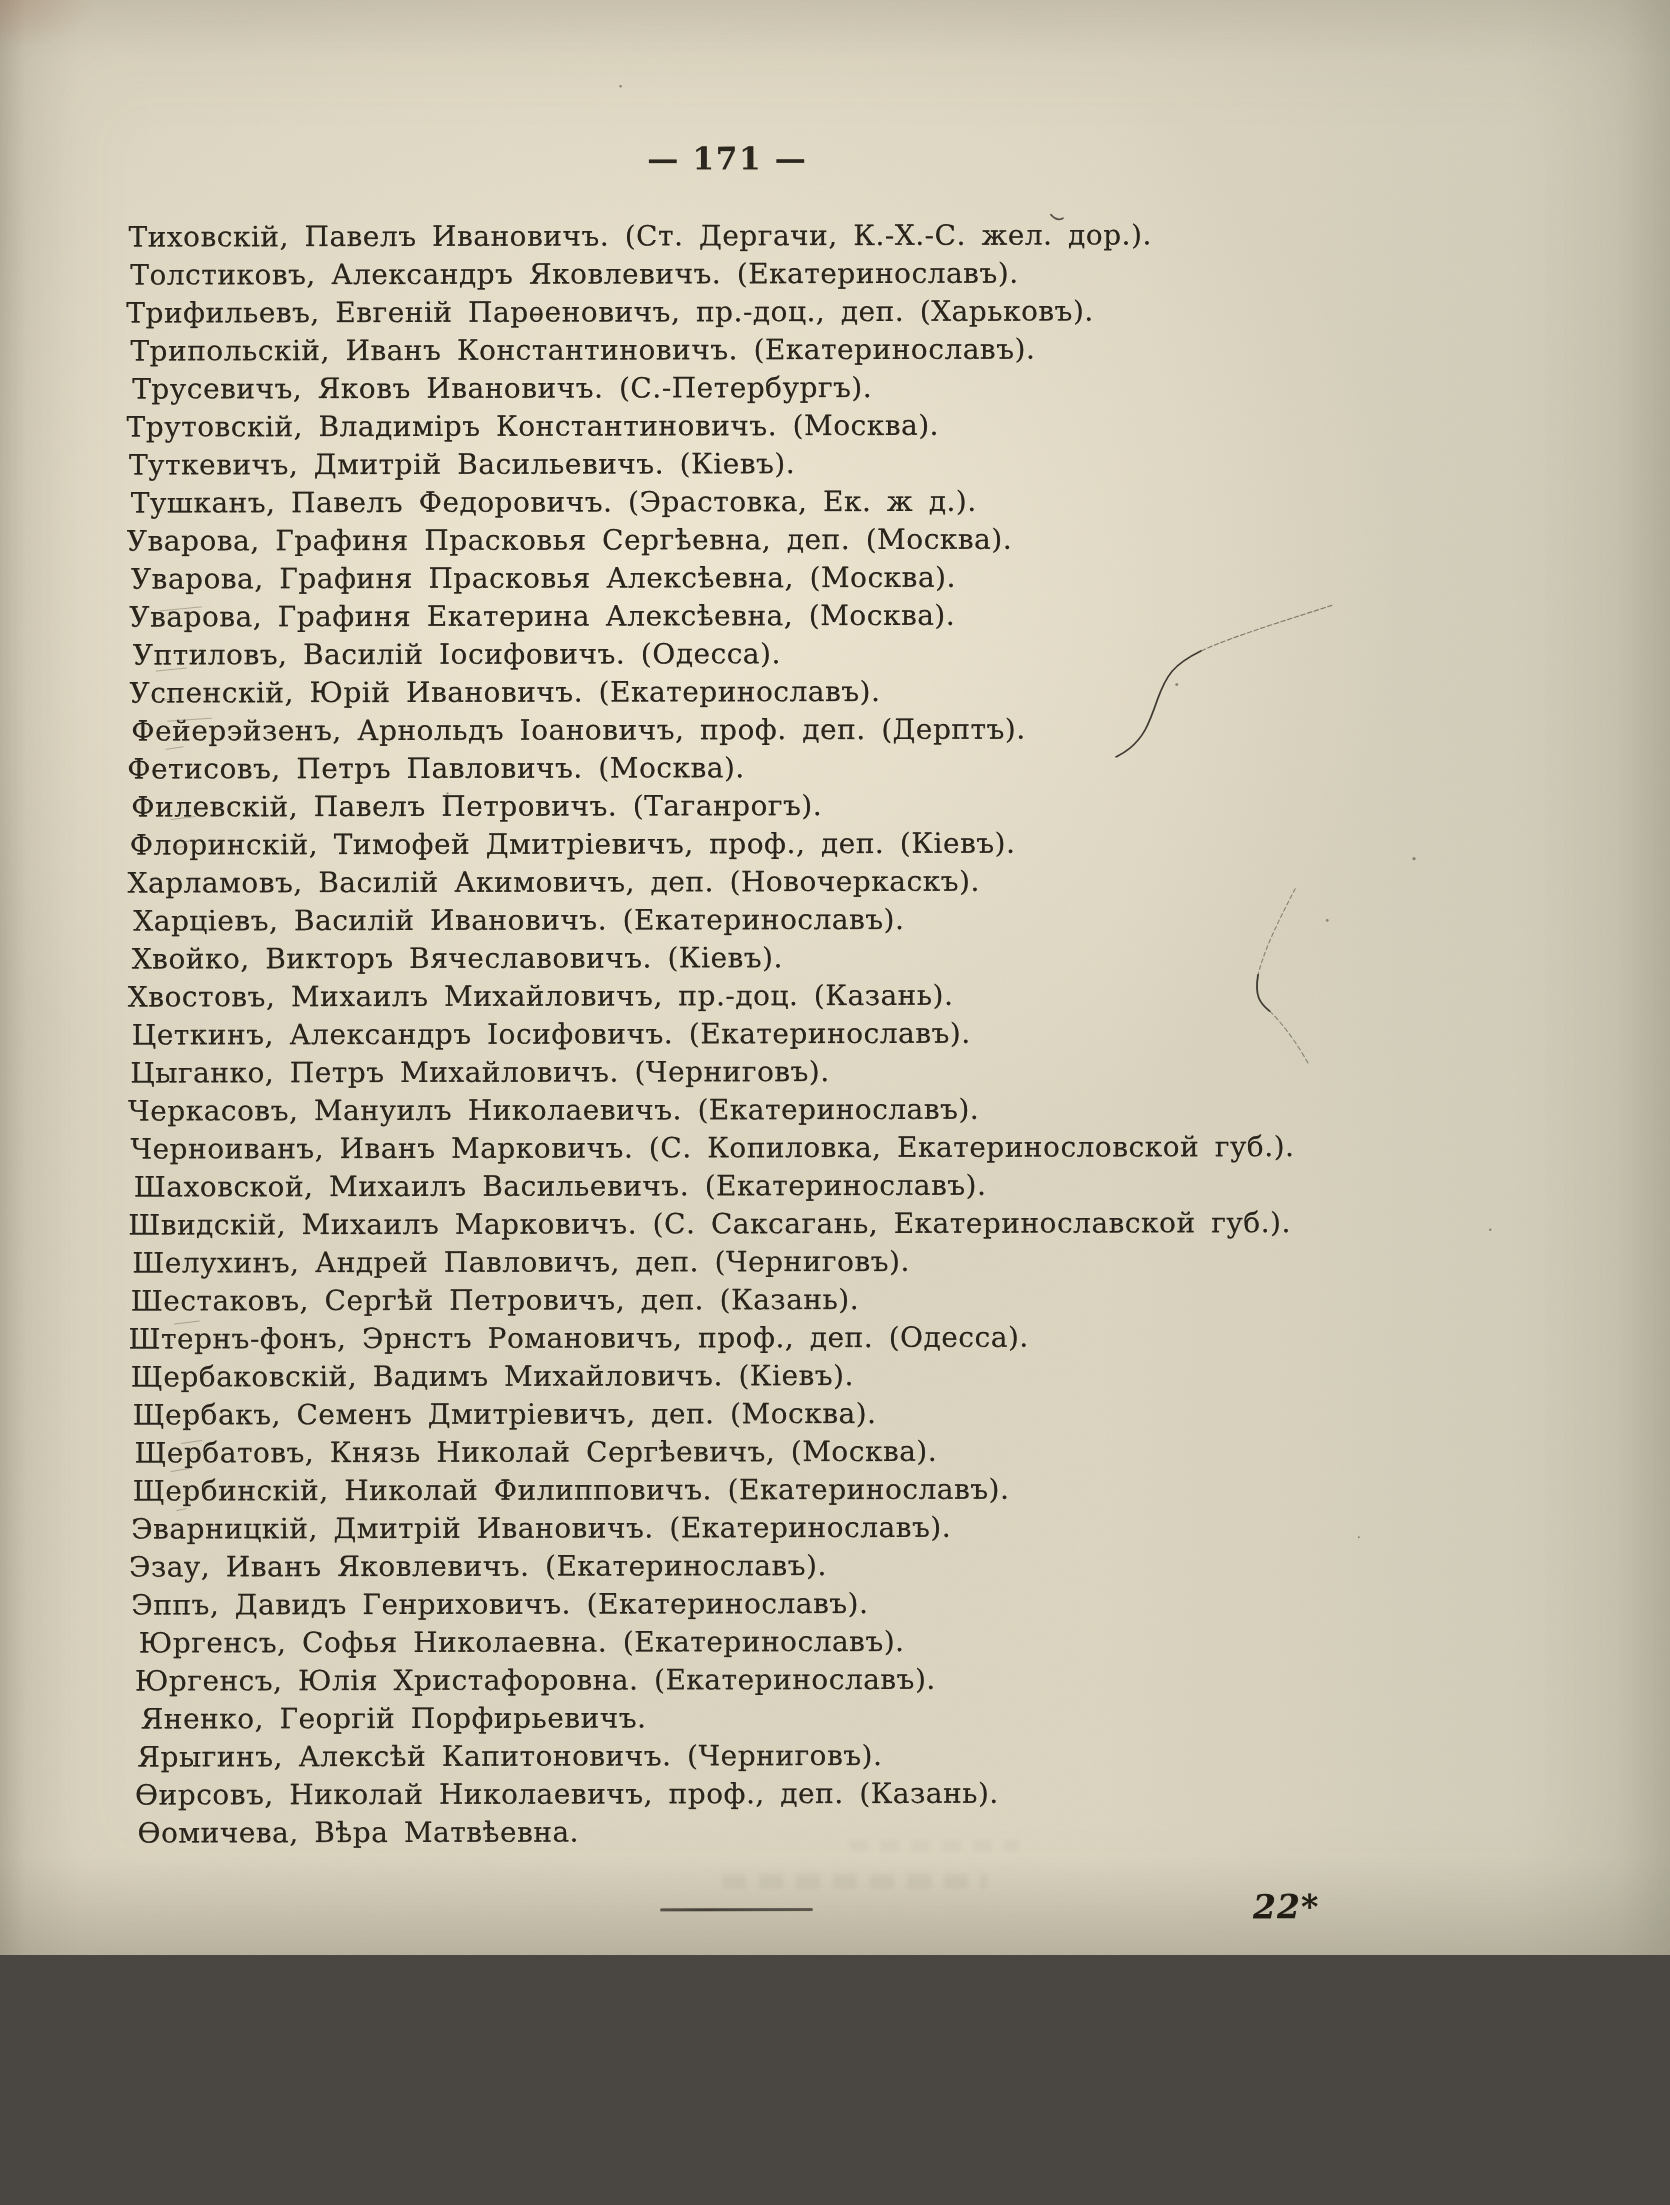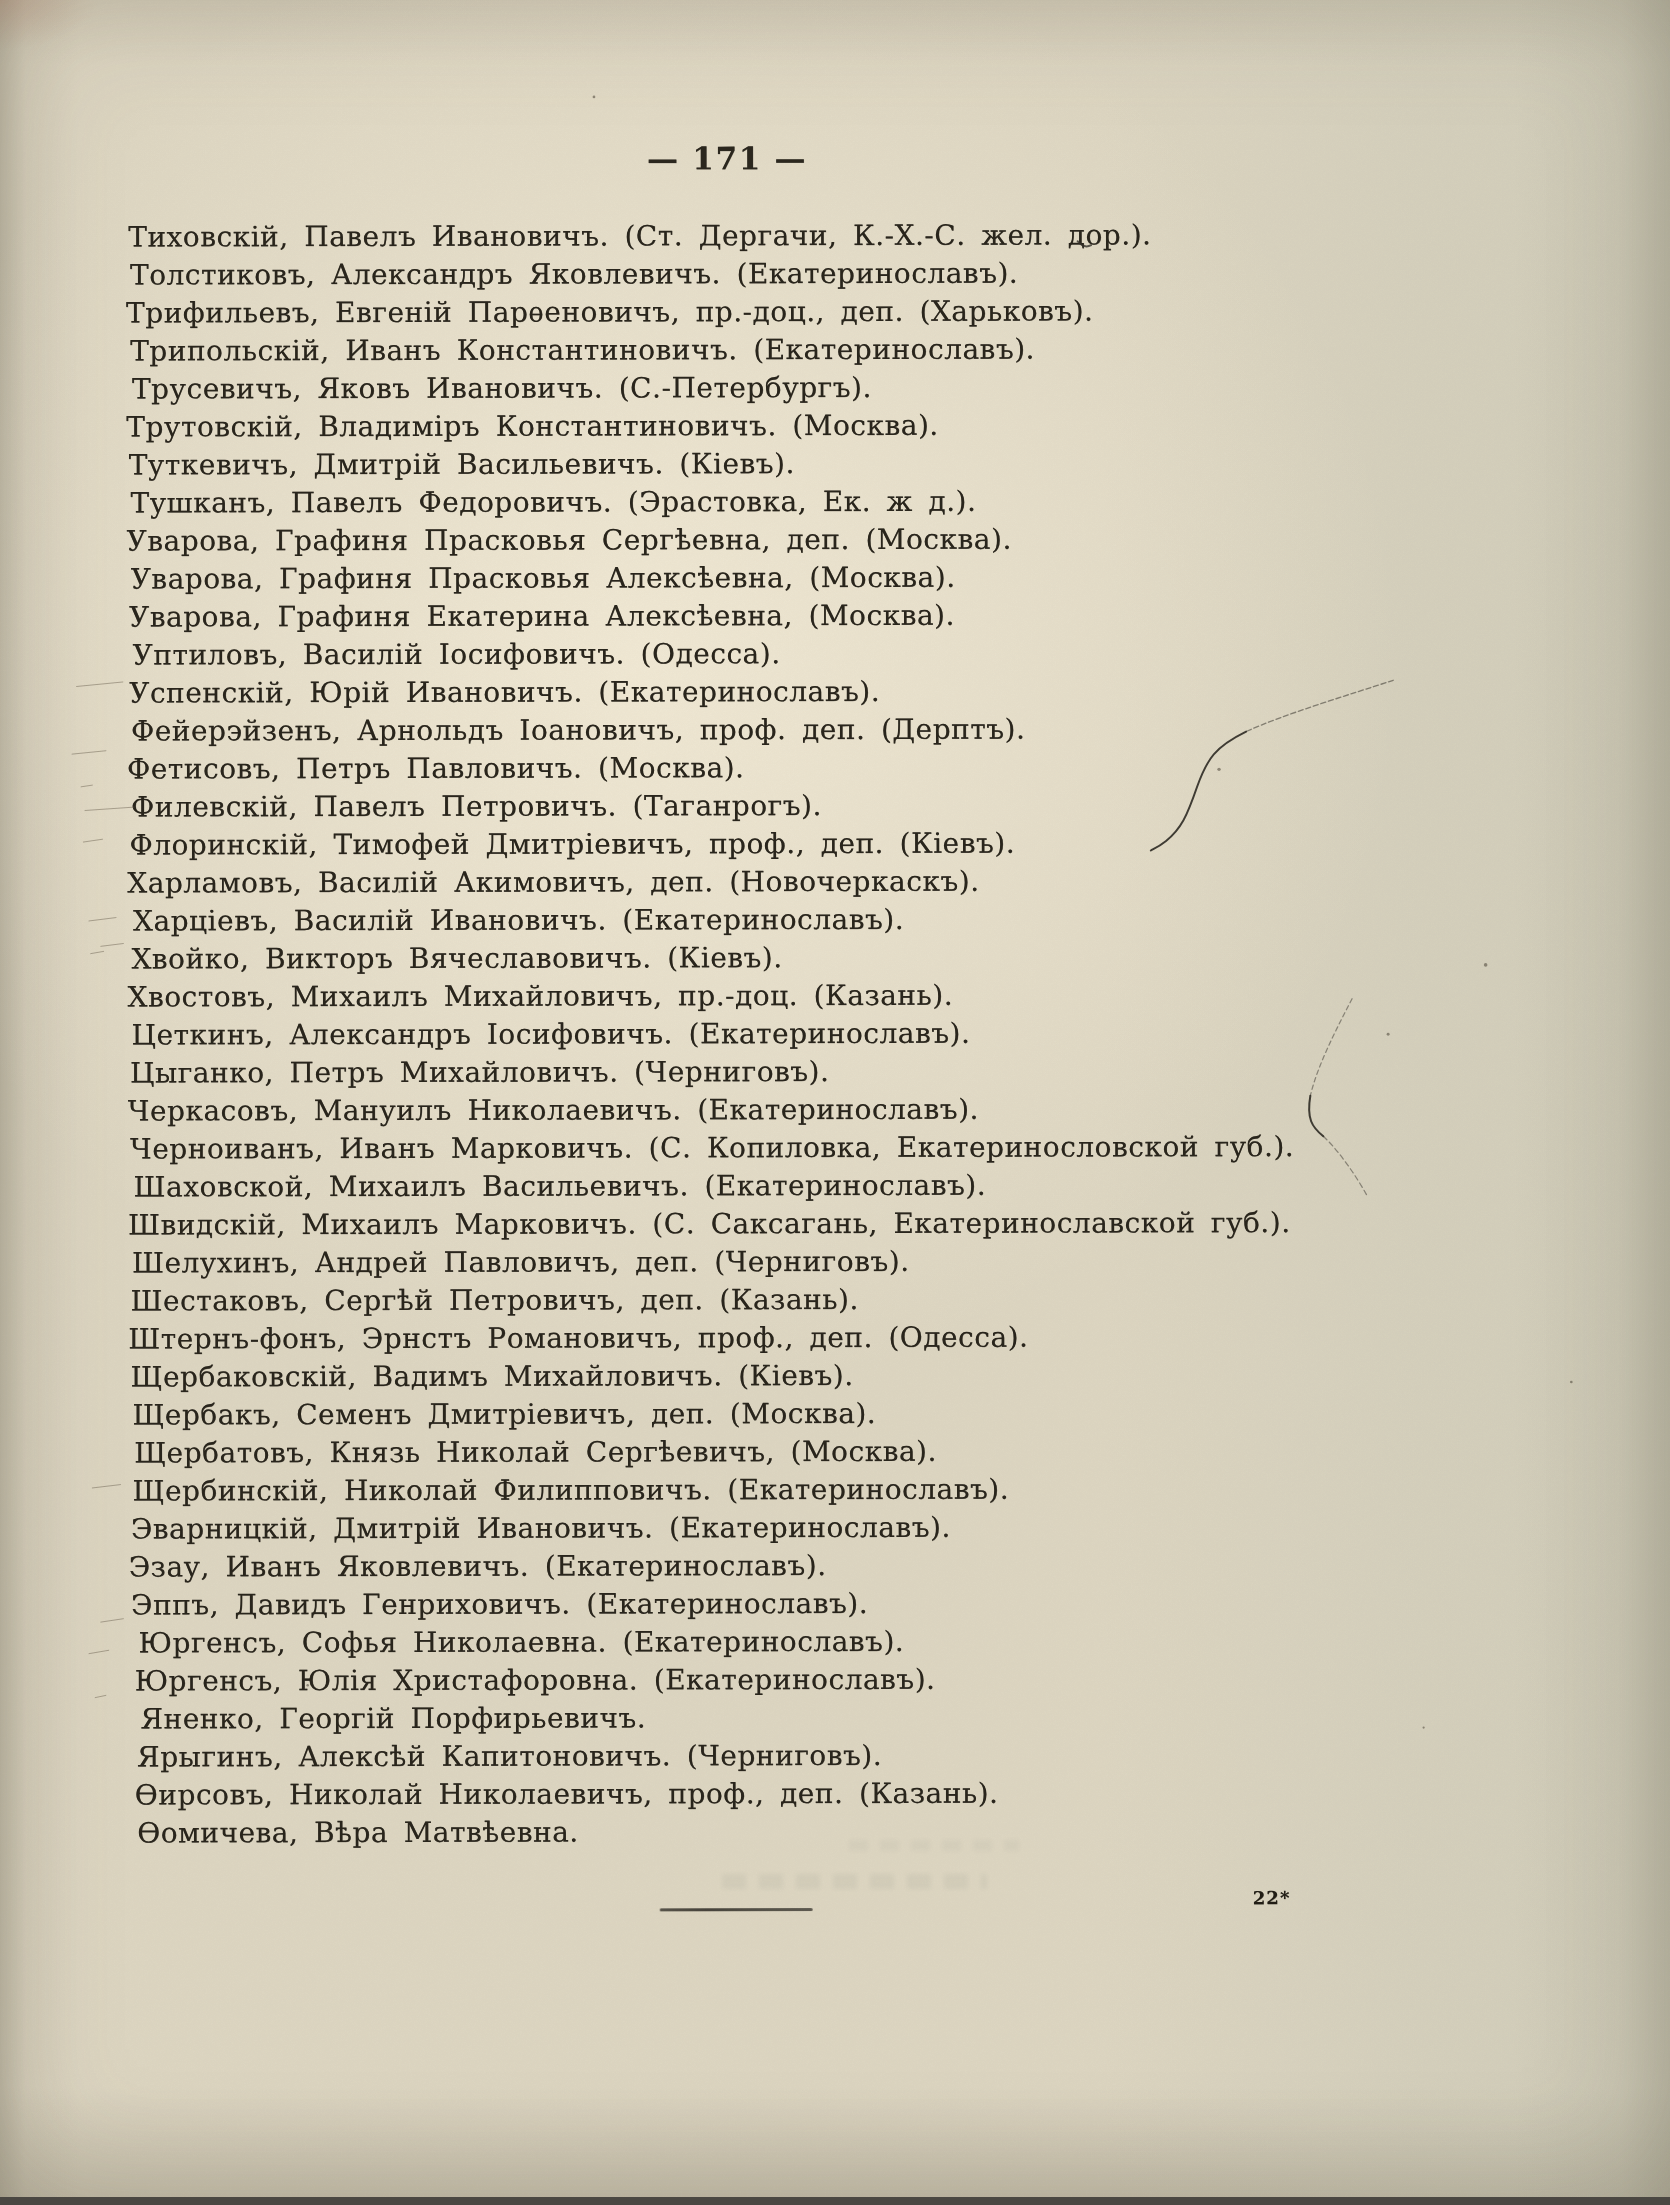--- a/index.html
+++ b/index.html
@@ -1,18 +1,18 @@
 <!DOCTYPE html>
 <html style="font-size:9px"><head>
 <meta charset="utf-8">
 <style>
   html,body{margin:0;padding:0;background:#4a4742;}
   .page{
     position:relative;
-    width:1671px;height:2197px;
+    width:1671px;height:1955px;
     overflow:hidden;
     background:
       radial-gradient(62% 46% at 38% 30%, rgba(245,237,217,0.80), rgba(245,237,217,0) 74%),
       radial-gradient(124px 62px at 0% 0%, rgba(168,96,74,0.22), rgba(168,96,74,0) 80%),
       linear-gradient(90deg, rgba(138,133,116,0.38) 0px, rgba(138,133,116,0.10) 25.5px, rgba(0,0,0,0) 79px),
       linear-gradient(270deg, rgba(132,131,113,0.30) 0px, rgba(132,131,113,0.10) 51px, rgba(0,0,0,0) 158px),
       linear-gradient(90deg, rgba(0,0,0,0) 66%, rgba(186,188,170,0.22) 84%, rgba(180,183,165,0.28) 100%),
       linear-gradient(180deg, rgba(120,112,92,0.10) 0%, rgba(0,0,0,0) 3%, rgba(0,0,0,0) 95%, rgba(96,90,72,0.20) 100%),
       #ddd6c2;
     box-shadow: inset 0 0 124px rgba(108,102,82,0.22);
@@ -41,22 +41,22 @@
   .entry:nth-child(3n){transform:translateX(-2.3px);}
   .entry:nth-child(7n+5){transform:translateX(3.4px);}
   .entry:nth-child(n+38){margin-left:5.7px;}
   .footer-rule{
     position:absolute;left:658px;top:1908px;width:153px;height:2.8px;
     background:linear-gradient(90deg,#4a463e, #37342d 30%, #45423a 60%, #514d44);
     border-radius:1.7px;filter:blur(0.3px);opacity:.9;
   }
   .signature{
     position:absolute;left:1251px;top:1888px;
-    font-size:18px;font-weight:bold;letter-spacing:1.1px;
-    color:#211d15;text-shadow:0.2px 0.3px 0.5px rgba(30,25,18,0.5);
+    font-size:33px;font-weight:bold;letter-spacing:1.1px;
+    color:#211d15;text-shadow:0.2px 0.3px 0.5px rgba(30,25,18,0.5);font-style:italic;
   }
   .smudge{position:absolute;pointer-events:none;}
   .smudge-a{
     left:722px;top:1874px;width:265px;height:14.7px;opacity:.12;filter:blur(2.3px);
     background:repeating-linear-gradient(90deg, rgba(84,96,78,0.55) 0 24px, rgba(0,0,0,0) 24px 37px);
   }
   .smudge-b{
     left:849px;top:1840px;width:170px;height:11.3px;opacity:.09;filter:blur(2.3px);
     background:repeating-linear-gradient(90deg, rgba(84,96,78,0.55) 0 19px, rgba(0,0,0,0) 19px 31px);
   }

